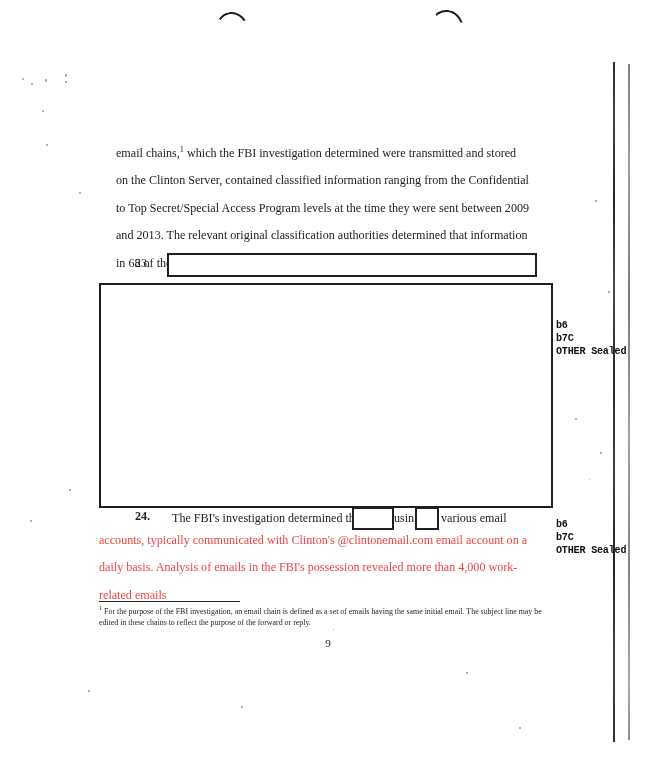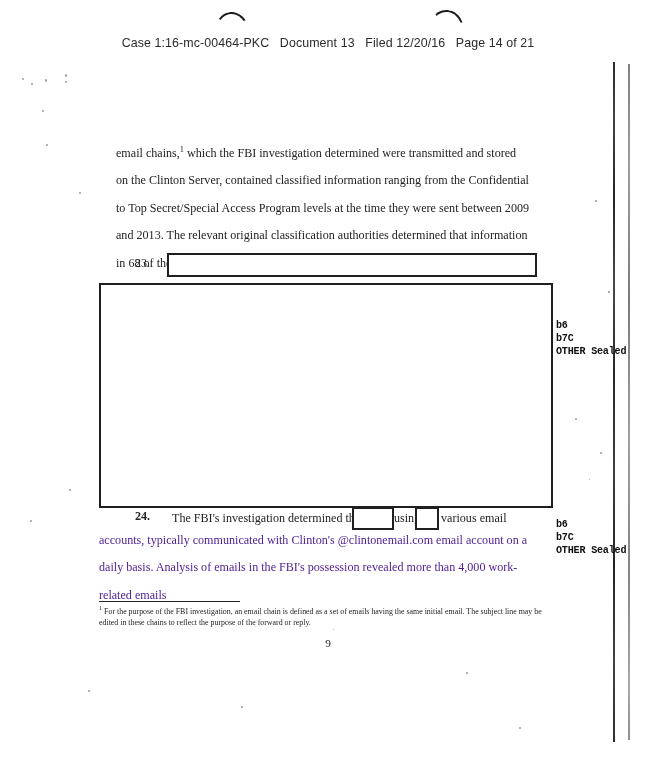--- a/index.html
+++ b/index.html
@@ -111,21 +111,21 @@
   #p24-seg-b { position: absolute; left: 222px; top: 0; }
   #p24-seg-c { position: absolute; left: 269px; top: 0; text-align: right; }
 
   #para-24-rest {
     position: absolute;
     left: 99px;
     top: 527px;
     width: 448px;
     font-size: 12.1px;
     line-height: 27.4px;
-    color: #4c1d95;
+    color: #ef4444;
   }
   #para-24-rest p { margin: 0; }
 
   
   .exempt-stack {
     position: absolute;
     font-family: "Liberation Mono", monospace;
     font-size: 10.1px;
     font-weight: bold;
     line-height: 13.2px;
@@ -181,21 +181,20 @@
   }
 </style>
 </head>
 <body>
 
 <div id="page">
 
   <div class="arc" id="arc-left"></div>
   <div class="arc" id="arc-right"></div>
 
-  <div id="ecf-header">Case 1:16-mc-00464-PKC   Document 13   Filed 12/20/16   Page 14 of 21</div>
 
   <div class="streak" id="streak-dark"></div>
   <div class="streak" id="streak-light"></div>
 
   <div id="body-text">
     <p><span>email chains,</span><span class="fn-ref">1</span><span> which the FBI investigation determined were transmitted and stored on the Clinton Server, contained classified information ranging from the Confidential to Top Secret/Special Access Program levels at the time they were sent between 2009 and 2013.  The relevant original classification authorities determined that information in 68 of these email chains remains classified.</span></p>
   </div>
 
   <div class="para-num" id="para-23-num">23.</div>
   <div class="redaction" id="redaction-23-inline"></div>

